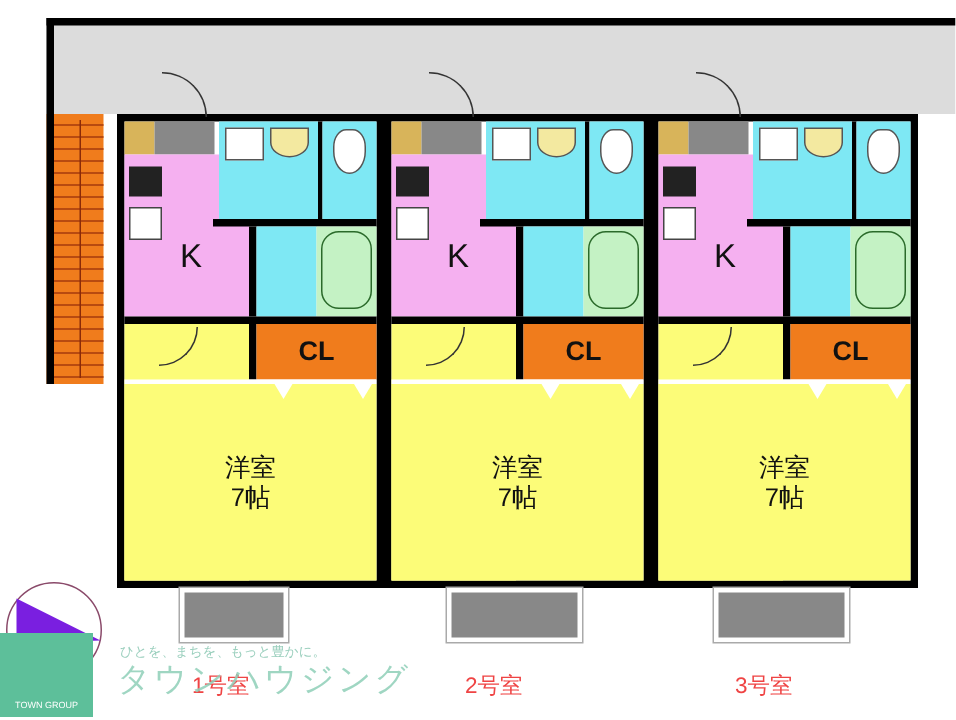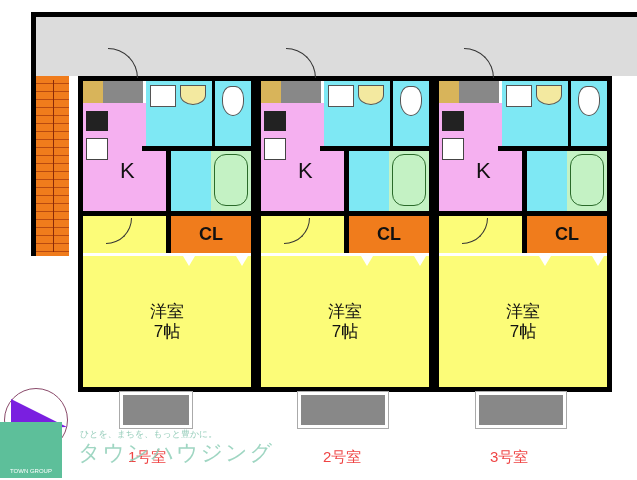--- a/index.html
+++ b/index.html
@@ -105,21 +105,21 @@
   <div class="abs western" style="left:5px;top:180px;width:168px;height:131px;">
     <span>洋室</span>
     <span>7帖</span>
   </div>
   <div class="abs western" style="left:5px;top:177px;width:168px;height:3px;background:#fff;"></div>
   <div class="abs tri" style="left:105px;top:180px;"></div>
   <div class="abs tri" style="left:158px;top:180px;"></div>
   <div class="abs door-arc" style="left:28px;top:142px;width:26px;height:26px;transform:scaleY(-1);"></div>
 </div>
 <div class="abs balcony" style="left:298px;top:392px;width:90px;height:36px;"></div>
-<div class="abs room-no" style="left:323px;top:448px;">2号室</div>
+<div class="abs room-no" style="left:310px;top:448px;">2号室</div>
 
 <div class="abs unit" style="left:434px;"></div>
 <div class="abs" style="left:434px;top:76px;width:178px;height:316px;">
   <div class="abs shoe" style="left:5px;top:5px;width:20px;height:22px;"></div>
   <div class="abs entry" style="left:25px;top:5px;width:40px;height:22px;"></div>
   <div class="abs door-arc" style="left:30px;top:-28px;width:30px;height:30px;"></div>
   <div class="abs kitchen" style="left:5px;top:27px;width:83px;height:108px;"></div>
   <div class="abs stove" style="left:8px;top:35px;width:22px;height:20px;"></div>
   <div class="abs sink" style="left:8px;top:62px;width:22px;height:22px;"></div>
   <div class="abs k-label" style="left:42px;top:82px;">K</div>

